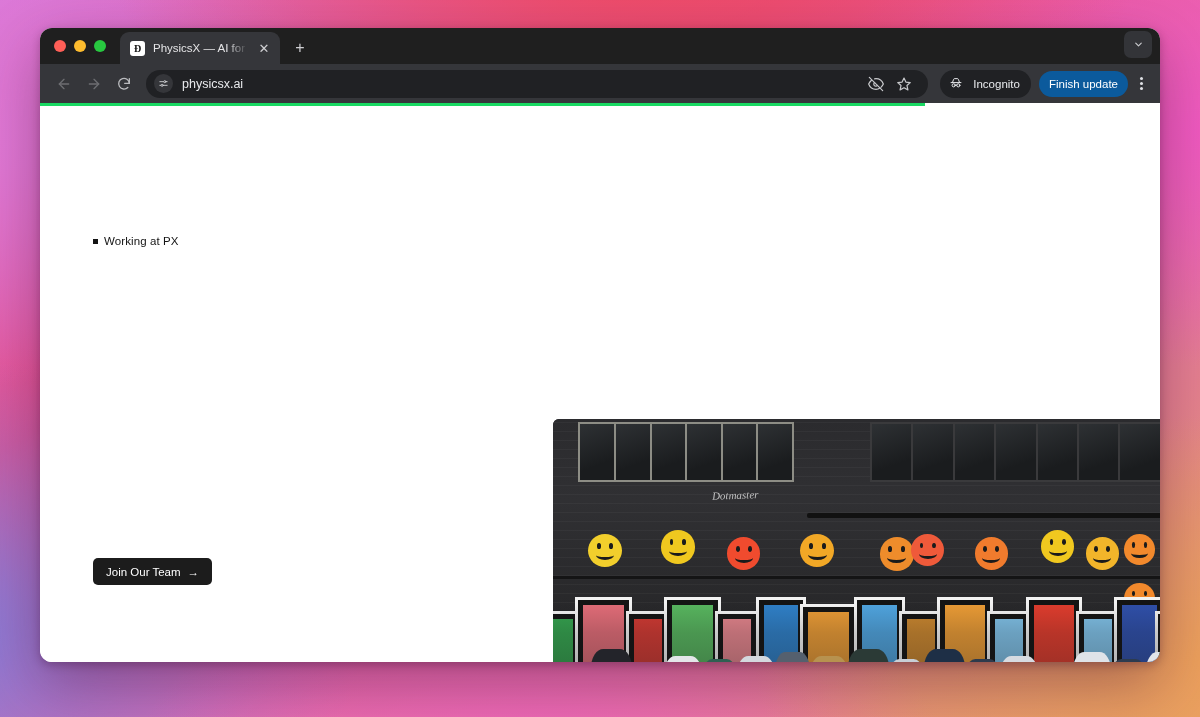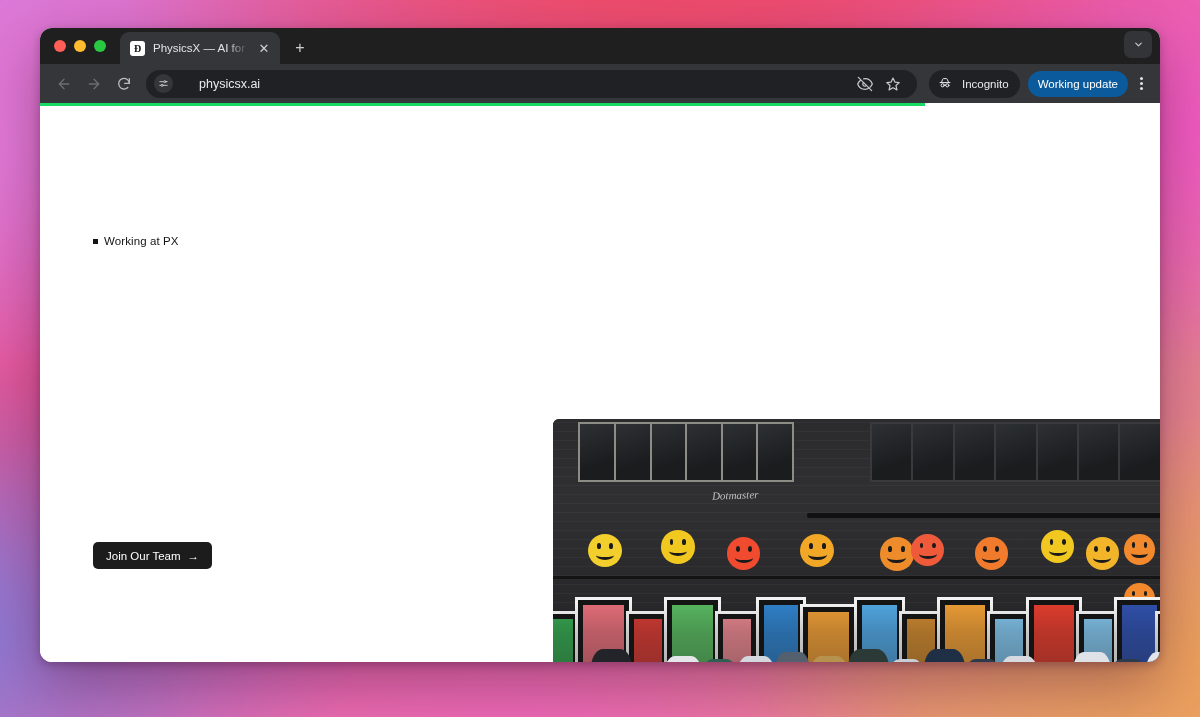--- a/index.html
+++ b/index.html
@@ -136,21 +136,21 @@
   .navbtn.disabled { color: #6d6e72; }
   .omnibox {
     flex: 1 1 auto;
     height: 28px;
     margin: 0 6px 0 6px;
     background: #202124;
     border-radius: 14px;
     display: flex;
     align-items: center;
     padding: 0 12px 0 8px;
-    gap: 26px;
+    gap: 9px;
     min-width: 0;
   }
   .omni-icon {
     width: 19px; height: 19px;
     border-radius: 50%;
     background: #35363a;
     display: flex; align-items: center; justify-content: center;
     flex: 0 0 auto;
   }
   .omni-url {
@@ -258,21 +258,21 @@
     left: 53px; top: 313px;
     width: 242px;
     font-size: 11.8px;
     line-height: 14.6px;
     color: #1d1d1d;
   }
 
   
   .cta {
     position: absolute;
-    left: 53px; top: 436px;
+    left: 53px; top: 452px;
     height: 27px;
     padding: 0 13px;
     background: #1c1c1c;
     color: #ffffff;
     border-radius: 5px;
     font-size: 11.5px;
     display: inline-flex;
     align-items: center;
     gap: 7px;
     border: none;
@@ -473,21 +473,21 @@
               <path d="M6 11l1.8-5.1A2 2 0 019.7 4.5h4.6a2 2 0 011.9 1.4L18 11"></path>
               <line x1="3.5" y1="11.3" x2="20.5" y2="11.3"></line>
               <circle cx="8" cy="16" r="2.7"></circle>
               <circle cx="16" cy="16" r="2.7"></circle>
               <path d="M10.7 15.6h2.6"></path>
             </svg>
         </span>
         <span>Incognito</span>
       </div>
 
-      <div class="update-btn">Working update</div>
+      <div class="update-btn">Finish update</div>
 
       <div class="kebab">
           <span></span>
         </div>
     </div>
 
     <div class="progress-track">
       <div class="progress-fill" id="progress-fill" style="width: 79%; background: rgb(24, 217, 98);"></div>
     </div>
 

